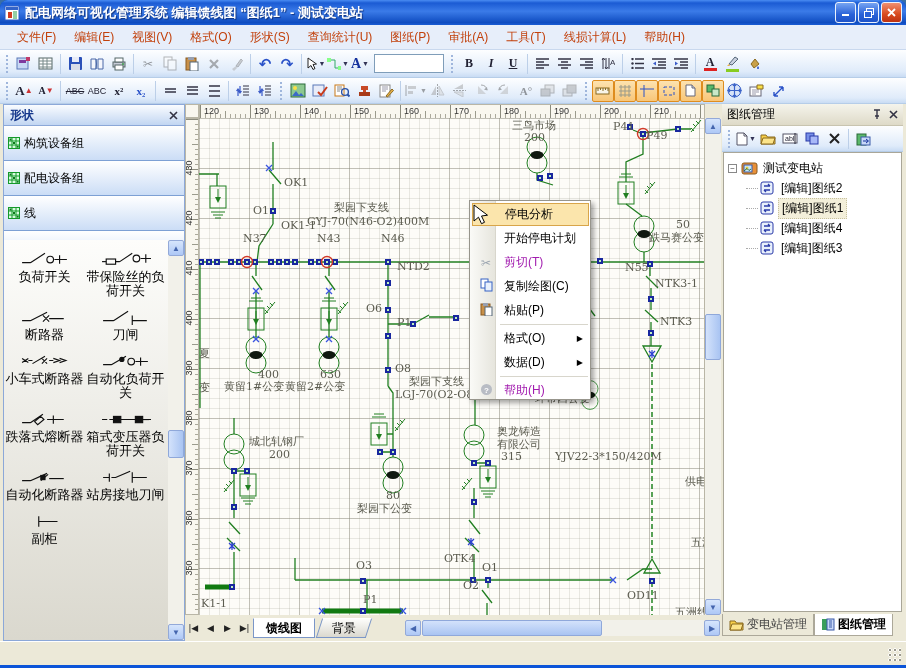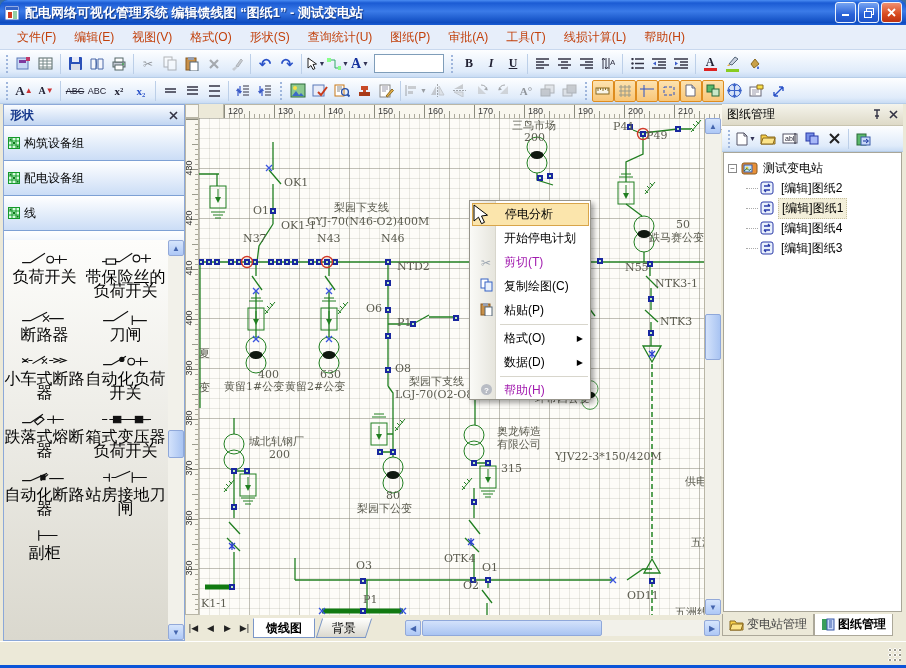--- a/index.html
+++ b/index.html
@@ -33,30 +33,30 @@
   #workspace{left:0;top:104px;width:906px;height:537px;background:#ECE9D8;}
   
   #shapes-panel{left:3px;top:0;width:182px;height:537px;background:#EFF4FC;border:1px solid #8CA8D8;}
   #shapes-title{left:0;top:0;width:180px;height:21px;background:linear-gradient(180deg,#FAFCFF,#C2D6F2);border-bottom:1px solid #8CA8D8;display:flex;align-items:center;padding:0 6px;}
   #shapes-title span{font-weight:bold;font-size:12px;color:#16388C;flex:1;}
   .cat-row{height:35px;background:linear-gradient(180deg,#FFFFFF,#CBDDF6);border-bottom:1px solid #7DA0D4;display:flex;align-items:center;padding-left:4px;font-size:12px;color:#000;}
   .cat-row svg{margin-right:4px;}
   #shape-body{left:0;top:135px;width:164px;height:400px;background:linear-gradient(180deg,#FDFDFB,#DAD8CE);overflow:hidden;display:flex;flex-wrap:wrap;align-content:flex-start;padding-top:6px;}
   .shape-cell{width:81px;margin-bottom:6px;display:flex;flex-direction:column;align-items:center;}
   .shape-cell .sym{height:24px;display:flex;align-items:center;}
-  .shape-cell .lbl{font-size:16px;color:#000;text-align:center;line-height:14px;}
+  .shape-cell .lbl{font-size:13px;color:#000;text-align:center;line-height:14px;}
   
   .sb-track{background:#F2F1EA;}
   .sb-btn{background:linear-gradient(180deg,#D6E5FC,#AEC8F6);border:1px solid #93A9D8;border-radius:2px;color:#4465AE;font-size:8px;display:flex;align-items:center;justify-content:center;}
   .sb-thumb{background:linear-gradient(90deg,#D3E2FB,#A9C4F2);border:1px solid #8FA8DA;border-radius:2px;}
   .sb-thumb.h{background:linear-gradient(180deg,#D3E2FB,#A9C4F2);}
   
   #canvas-zone{left:185px;top:0;width:537px;height:537px;background:#ECE9D8;}
   .ruler{background:#F9F7EF;border:1px solid #B9B6A6;}
-  #hruler-wrap{left:14px;top:0;width:506px;height:26px;overflow:hidden;margin-left:24px;}
+  #hruler-wrap{left:14px;top:0;width:506px;height:26px;overflow:hidden;}
   #hruler{left:0;top:0;width:506px;height:14px;background-image:
      repeating-linear-gradient(90deg,#8B8B7D 0 1px,transparent 1px 50px),
      repeating-linear-gradient(90deg,#9B9B8D 0 1px,transparent 1px 25px),
      repeating-linear-gradient(90deg,#ABA99B 0 1px,transparent 1px 5px);
      background-size:100% 100%,100% 8px,100% 5px;background-position:0 0,0 100%,0 100%;background-repeat:no-repeat;}
   #vruler-wrap{left:0;top:14px;width:14px;height:497px;overflow:hidden;}
   #vruler{left:0;top:0;width:14px;height:497px;background-image:
      repeating-linear-gradient(180deg,#8B8B7D 0 1px,transparent 1px 50px),
      repeating-linear-gradient(180deg,#9B9B8D 0 1px,transparent 1px 25px),
      repeating-linear-gradient(180deg,#ABA99B 0 1px,transparent 1px 5px);
@@ -897,21 +897,21 @@
             <span style="left: 456px; top: 159px;">NTK3-1</span>
             <span style="left: 461px; top: 197px;">NTK3</span>
             <span style="left: 0px; top: 228px;">夏</span>
             <span style="left: 0px; top: 262px;">变</span>
             <span style="left: 50px; top: 316px;">城北轧钢厂</span>
             <span style="left: 70px; top: 330px;">200</span>
             <span style="left: 187px; top: 371px;">80</span>
             <span style="left: 158px; top: 383px;">梨园下公变</span>
             <span style="left: 298px; top: 306px;">奥龙铸造</span>
             <span style="left: 298px; top: 319px;">有限公司</span>
-            <span style="left: 302px; top: 344px; text-align: right;">315</span>
+            <span style="left: 302px; top: 332px; text-align: right;">315</span>
             <span style="left: 356px; top: 332px;">YJV22-3*150/420M</span>
             <span style="left: 358px; top: 260px;">400</span>
             <span style="left: 336px; top: 273px;">环市西公变</span>
             <span style="left: 486px; top: 356px;">供电局</span>
             <span style="left: 492px; top: 417px;">五洲</span>
             <span style="left: 245px; top: 434px;">OTK4</span>
             <span style="left: 157px; top: 441px;">O3</span>
             <span style="left: 283px; top: 443px;">O1</span>
             <span style="left: 264px; top: 461px;">O2</span>
             <span style="left: 164px; top: 475px;">P1</span>

